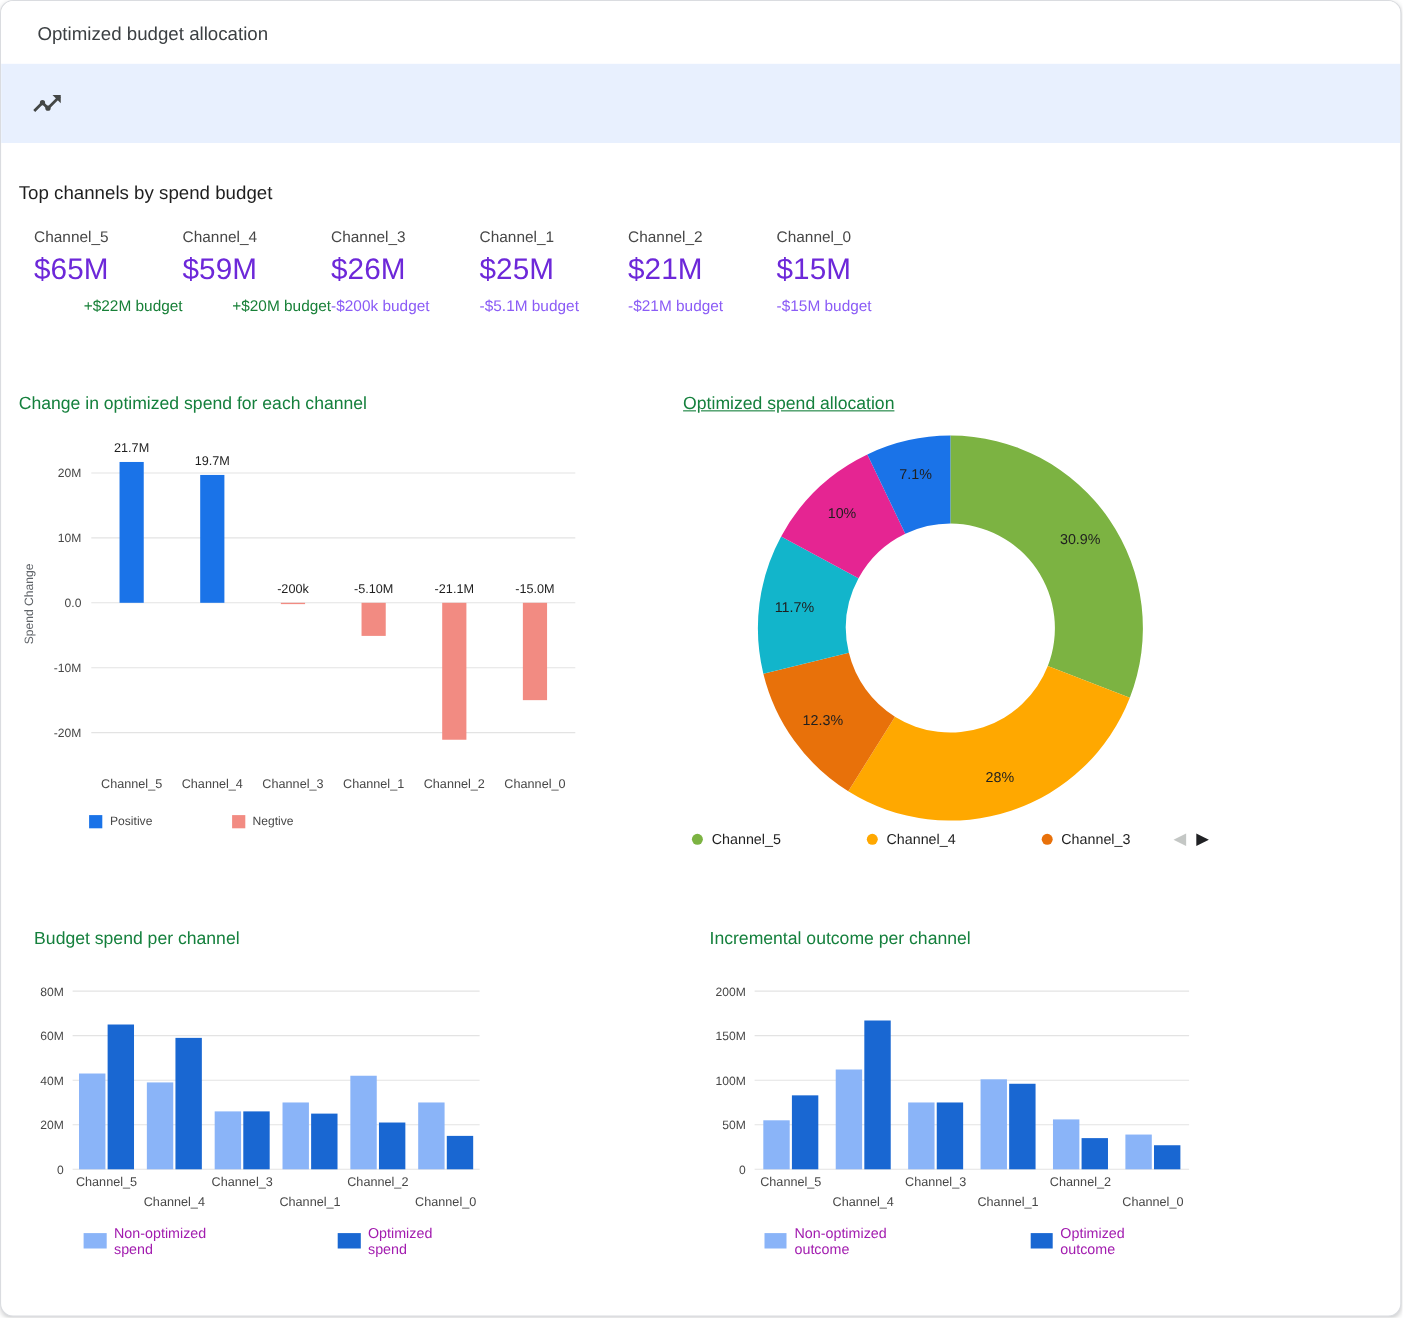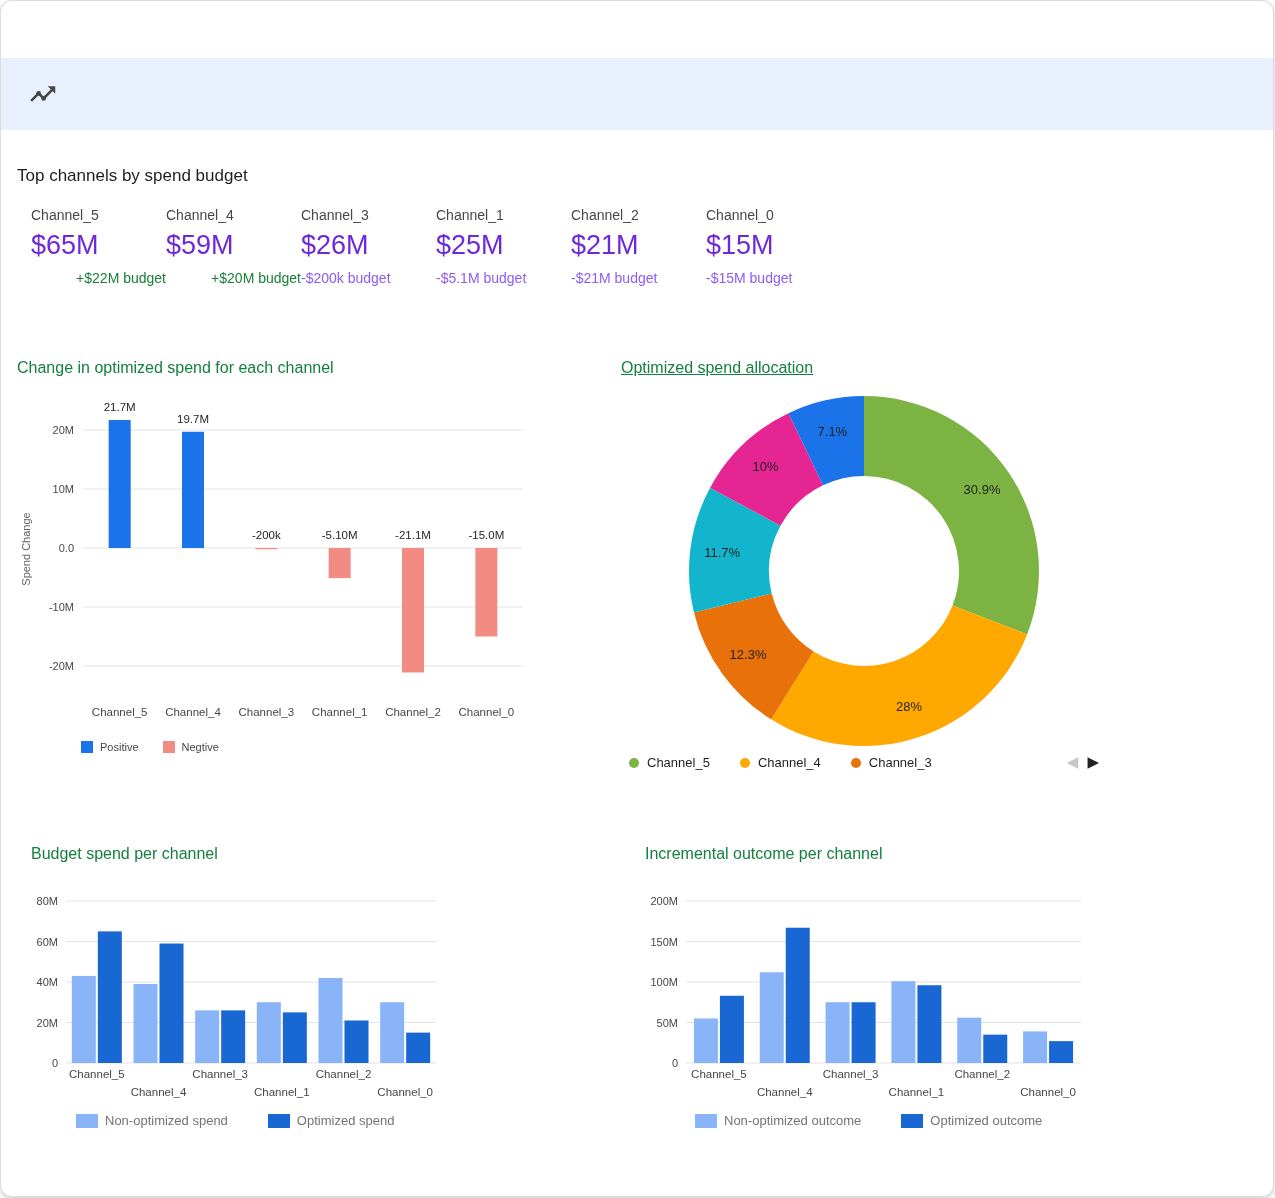--- a/index.html
+++ b/index.html
@@ -20,21 +20,21 @@
   .card-name { font-size:14px; color:#474747; margin-bottom:7px; }
   .card-value { font-size:27px; color:#6d28d9; margin-bottom:9px; }
   .card-delta { font-size:14px; }
   .card-delta.positive { color:#188038;text-align:right; }
   .card-delta.negative { color:#8b5cf6; }
 
   .chart h3 { font-size:16px; font-weight:400; color:#15803d; }
   .chart-spend-change { position:absolute; left:16px; top:356px; width:548px; height:420px; }
   .chart-spend-change h3 { position:absolute; left:0; top:2px; }
   #svg-spend-change { position:absolute; left:0; top:32px; }
-  .legend-row { position:absolute; display:flex; align-items:flex-end; }
+  .legend-row { position:absolute; display:flex; align-items:flex-end;gap:48px; }
   #legend-spend-change { left:64px; top:384px; }
   .legend-item { display:inline-flex; align-items:center; margin-right:24px; }
   .legend-swatch { width:12px; height:12px; margin-right:7px; display:inline-block; }
   .legend-label { font-size:11px; color:#474747; }
 
   .chart-donut { position:absolute; left:620px; top:356px; width:486px; height:432px; }
   .chart-donut h3 { position:absolute; left:0; top:2px;text-decoration:underline; }
   #svg-donut { position:absolute; left:0; top:28px; }
   #legend-donut { left:8px; top:398px; }
   .donut-legend .legend-swatch { width:10px; height:10px; border-radius:50%; margin-right:8px; }
@@ -46,36 +46,39 @@
 
   .chart-budget { position:absolute; left:30px; top:840px; width:435px; height:312px; }
   .chart-budget h3 { position:absolute; left:0; top:4px; }
   #svg-budget { position:absolute; left:0; top:42px; }
   #legend-budget { left:45px; top:272px; }
   .chart-outcome { position:absolute; left:644px; top:840px; width:462px; height:312px; }
   .chart-outcome h3 { position:absolute; left:0; top:4px; }
   #svg-outcome { position:absolute; left:0; top:42px; }
   #legend-outcome { left:50px; top:272px; }
   .big-legend .legend-swatch { width:22px; height:14px; }
-  .big-legend .legend-label { font-size:13px; color:#737373; }
+  .big-legend .legend-label { font-size:13px; color:#a21caf; }
   .big-legend .legend-item { margin-right:40px; }
 
   svg text { font-family:"Liberation Sans", sans-serif; }
   .tick-label { font-size:11px; fill:#474747; }
   .cat-label { font-size:11.5px; fill:#474747; }
   .val-label { font-size:11.5px; fill:#1f1f1f; }
   .pct-label { font-size:13px; fill:#1f1f1f; }
   .axis-label { font-size:11px; fill:#5f6368; }
   .grid { stroke:#e3e3e3; stroke-width:1; }
 </style>
 </head>
 <body>
 
 <div class="page">
 
+  <div class="header">
+    <div class="title">Optimized budget allocation</div>
+  </div>
 
   <div class="banner">
     <span class="banner-icon">
       <svg width="30" height="30" viewBox="0 0 24 24">
         <polyline points="2.5,17.5 8.5,11.5 12.5,15.5 21,7" fill="none" stroke="#444746" stroke-width="2"></polyline>
         <circle cx="8.5" cy="11.5" r="1.9" fill="#444746"></circle>
         <circle cx="12.5" cy="15.5" r="1.9" fill="#444746"></circle>
         <polygon points="21.8,5.8 15.8,5.8 21.8,11.8" fill="#444746"></polygon>
       </svg>
     </span>

